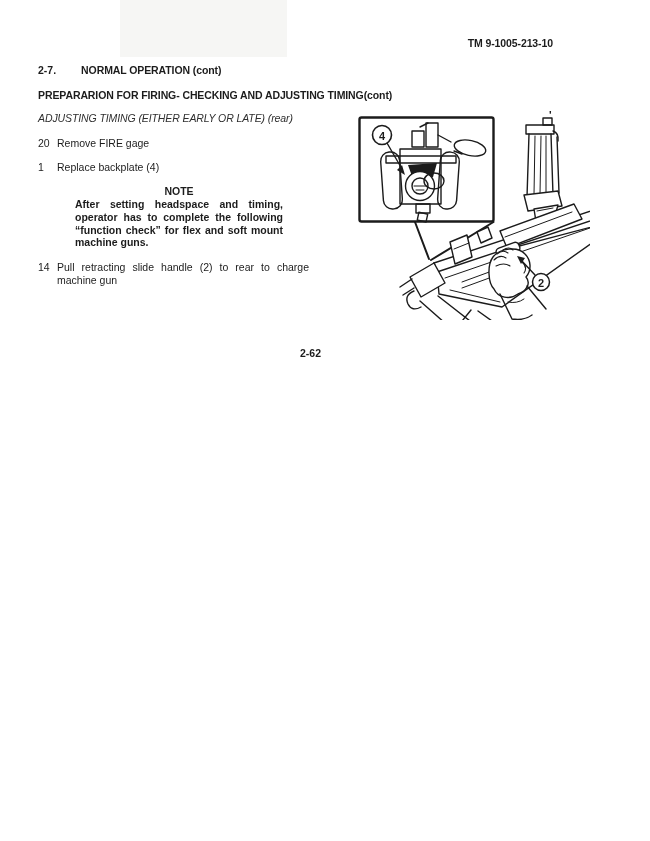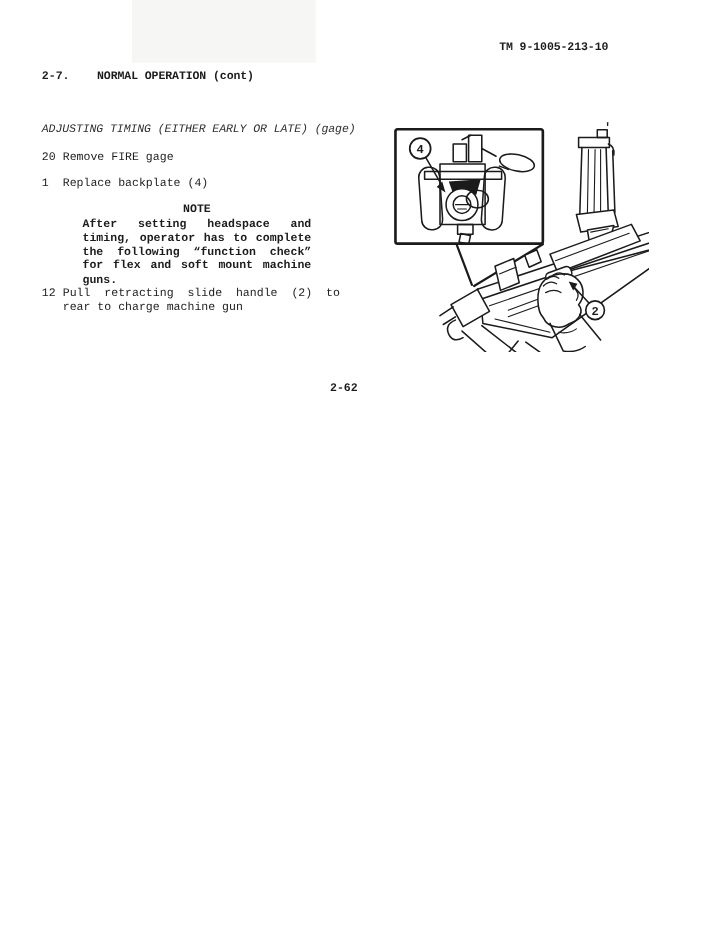--- a/index.html
+++ b/index.html
@@ -5,21 +5,21 @@
   :root{
     --paper:#ffffff;
     --ink:#1c1c1c;
     --artifact:#f6f6f4;
   }
   html,body{margin:0;padding:0;background:#fff;}
   #page{
     position:relative;
     width:590px;height:841px;
     background:var(--paper);
-    font-family:Liberation Mono, monospace;
+    font-family:Liberation Sans, sans-serif;
     font-size:10.5px;
     color:var(--ink);
     overflow:hidden;
   }
   .abs{position:absolute;}
   .caps{letter-spacing:-0.1px;}
   #scan-artifact{left:120px;top:0;width:167px;height:57px;background:var(--artifact);}
   #doc-number{top:37px;right:37px;font-weight:bold;}
   #change-bar{left:618px;top:77px;width:4px;height:30px;background:#111;}
   #section-line{left:38px;top:64px;width:320px;}
@@ -47,38 +47,39 @@
   <div id="scan-artifact" class="abs"></div>
 
   <div id="doc-number" class="abs caps">TM 9-1005-213-10</div>
 
   <div id="change-bar" class="abs"></div>
 
   <div id="section-line" class="abs">
     <span id="section-number">2-7.</span><span id="section-title" class="caps">NORMAL OPERATION (cont)</span>
   </div>
 
+  <div id="subsection-title" class="abs caps">PREPARARION FOR FIRING- CHECKING AND ADJUSTING TIMING(cont)</div>
 
-  <div id="procedure-title" class="abs caps">ADJUSTING TIMING (EITHER EARLY OR LATE) (gage)</div>
+  <div id="procedure-title" class="abs caps">ADJUSTING TIMING (EITHER EARLY OR LATE) (rear)</div>
 
   <div id="step-10" class="abs step">
     <span class="num">20</span>
     <span class="txt">Remove FIRE gage</span>
   </div>
 
   <div id="step-11" class="abs step">
     <span class="num">1</span>
     <span class="txt">Replace backplate (4)</span>
   </div>
 
   <div id="note-label" class="abs">NOTE</div>
   <div id="note-body" class="abs">After setting headspace and timing, operator has to complete the following “function check” for flex and soft mount machine guns.</div>
 
   <div id="step-12" class="abs step">
-    <span class="num">12</span>
+    <span class="num">14</span>
     <span class="txt">Pull retracting slide handle (2) to rear to charge machine gun</span>
   </div>
 
   <div id="page-number" class="abs">2-62</div>
 
   <svg id="figure" class="abs" width="300" height="215" viewBox="0 0 300 215" xmlns="http://www.w3.org/2000/svg">
     <g stroke="#1b1b1b" fill="none" stroke-width="1.4" stroke-linecap="round" stroke-linejoin="round">
 
       <text x="199" y="14" font-size="11" font-weight="bold" fill="#1b1b1b" stroke="none">'</text>
 

